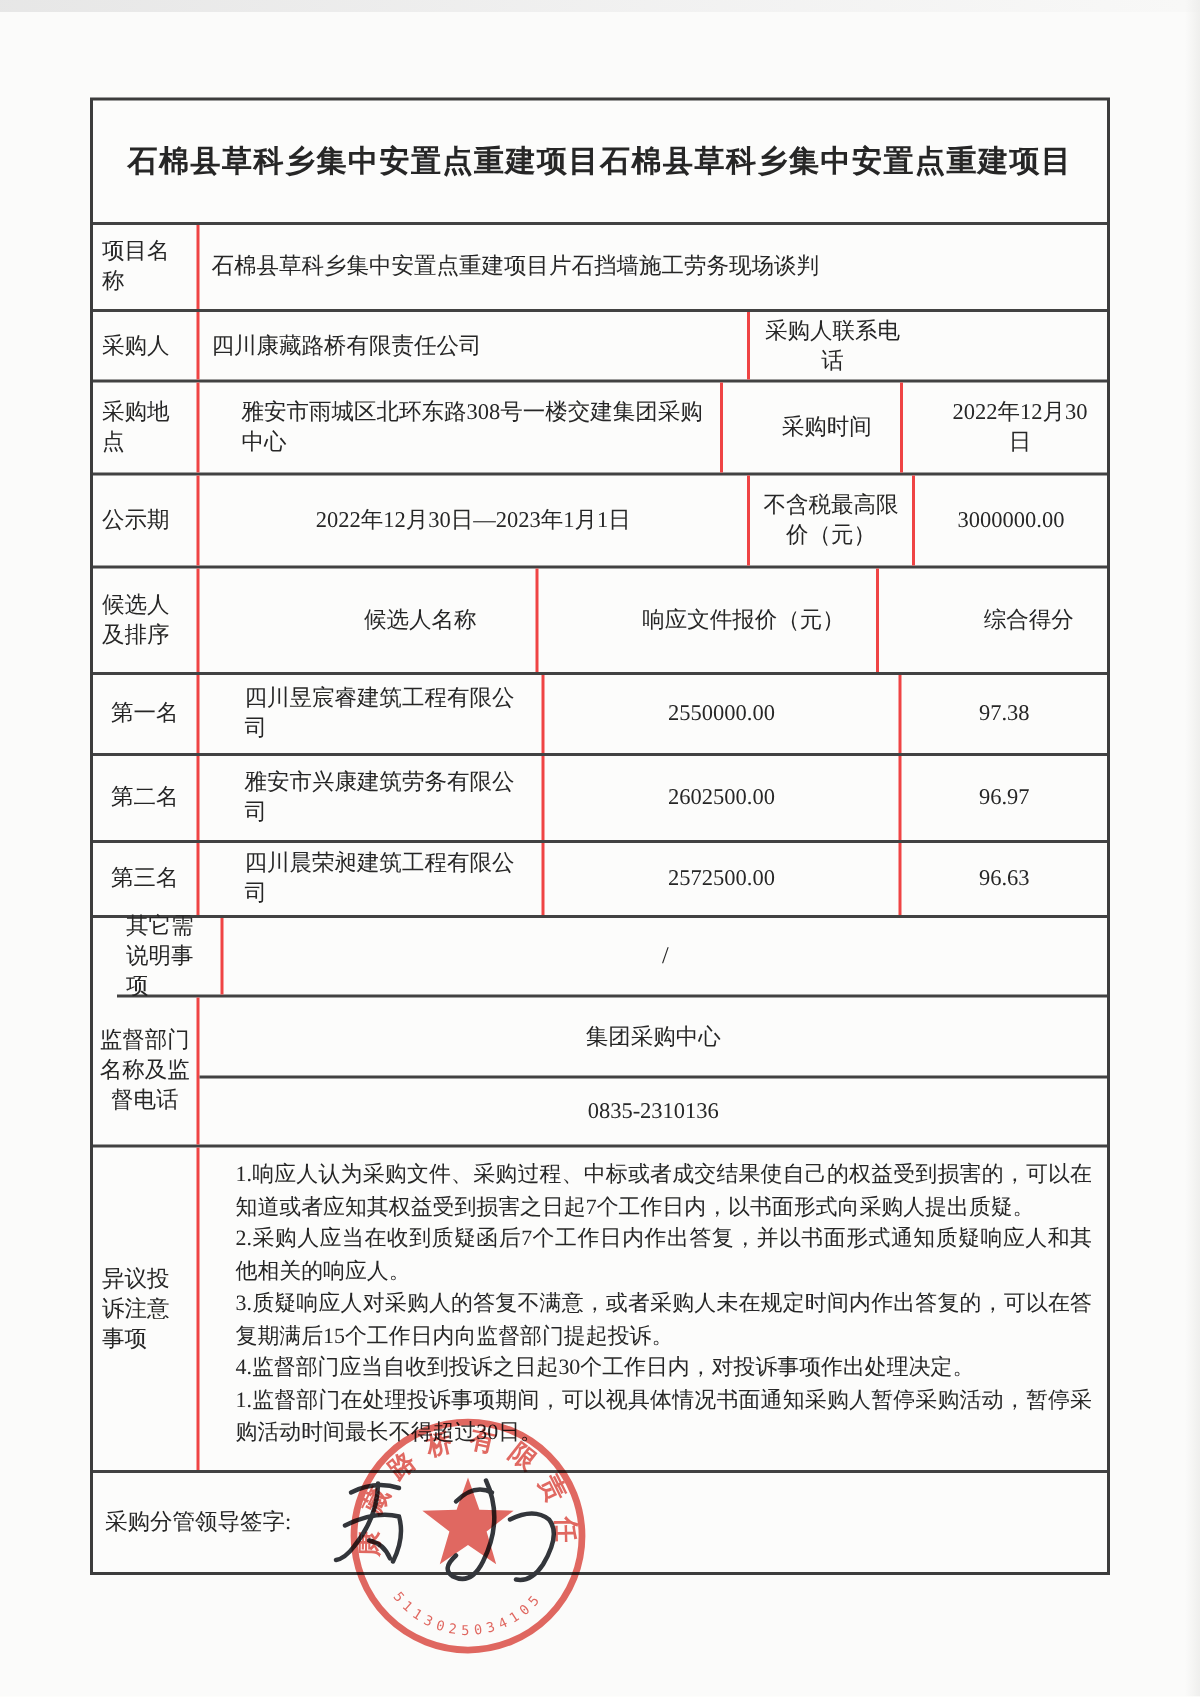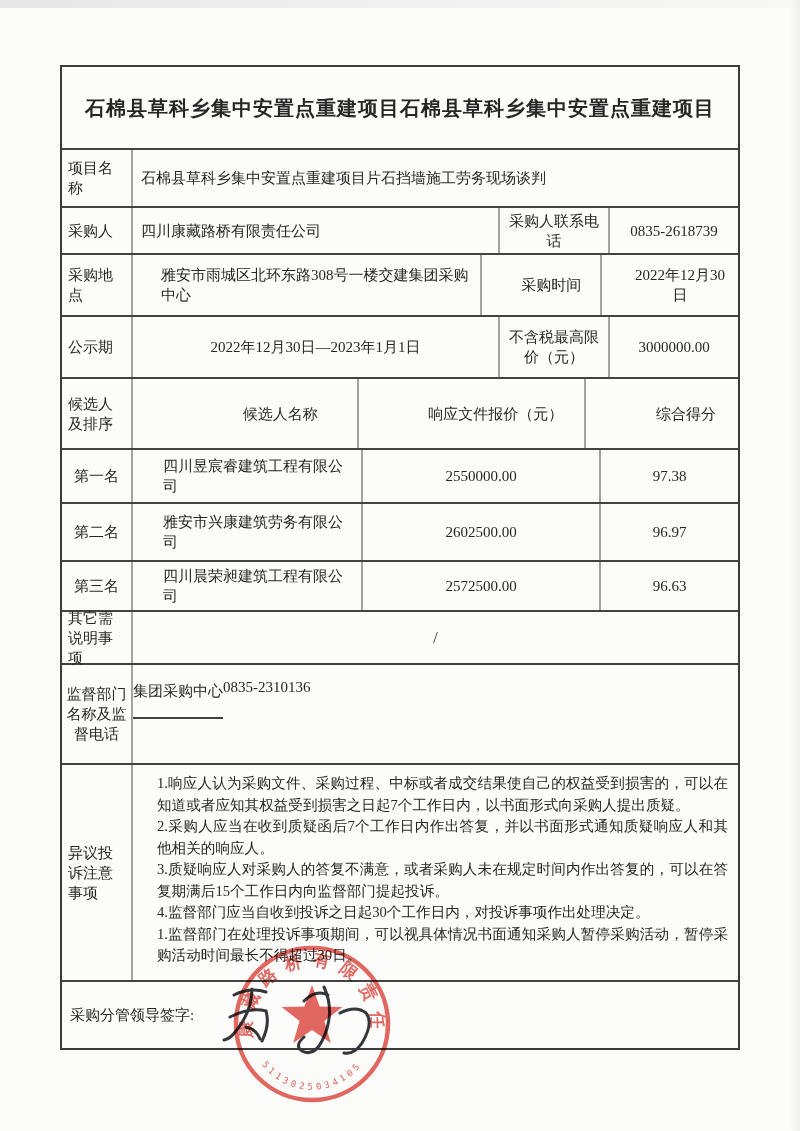--- a/index.html
+++ b/index.html
@@ -10,49 +10,49 @@
     color:#262626;
   }
   .scan-top{position:absolute;left:0;top:0;width:100%;height:8px;
     background:linear-gradient(90deg,#dedede 0%,#ededed 55%,#f7f7f6 100%);opacity:.7;}
   .scan-edge{position:absolute;right:0;top:0;width:10px;height:100%;
     background:linear-gradient(270deg,#ececea,rgba(255,255,255,0));opacity:.8;}
   .sheet{position:absolute;left:60px;top:65px;width:680px;height:985px;
     border:2px solid #3c3c3c;background:#fcfcfb;box-sizing:border-box;}
   .row{display:flex;border-bottom:2px solid #424242;box-sizing:border-box;}
   .row:last-child{border-bottom:none;}
-  .cell{box-sizing:border-box;border-right:2px solid #a3a3a3;display:flex;
+  .cell{box-sizing:border-box;border-right:2px solid #ef4444;display:flex;
     align-items:center;font-size:15px;line-height:20px;padding:2px 8px;}
   .cell:last-child{border-right:none;}
   .lbl{width:71px;flex:none;padding:2px 4px 2px 6px;}
   .lbl.ctr{justify-content:center;padding:2px 2px;}
   .ctr{justify-content:center;text-align:center;}
   .title-row{height:83px;}
   .title-cell{width:676px;flex-direction:row;justify-content:center;
     font-weight:bold;font-size:20px;line-height:28px;letter-spacing:1px;}
   .r-project{height:58px;}
   .r-purchaser{height:47px;}
   .r-location{height:62px;gap:20px;}
   .r-publicity{height:62px;}
   .r-candhead{height:71px;gap:48px;}
   .r-rank1{height:54px;}
   .r-rank2{height:58px;}
   .r-rank3{height:50px;}
-  .r-other{height:53px;}
+  .r-other{height:53px;margin-left:16px;}
   .r-superv{height:100px;}
   .r-complaints{height:217px;}
   .r-sign{height:66px;}
   .w-content{width:605px;}
   .w-infoval{width:367px;}
   .w-sublbl{width:110px;}
   .w-val{width:128px;}
   .w-name{width:230px;padding-left:30px;}
   .w-price{width:238px;}
   .w-score{width:137px;}
-  .stack{width:605px;display:flex;flex-direction:row;}
+  .stack{width:605px;display:flex;flex-direction:column;}
   .stack .sub{box-sizing:border-box;display:flex;align-items:center;justify-content:center;
     font-size:15px;}
   .stack .sub:first-child{height:54px;border-bottom:2px solid #424242;}
   .stack .sub:last-child{height:44px;}
   .complaint-text{width:605px;display:block;padding:8px 10px 6px 24px;}
   .complaint-text p{margin:0;font-size:14.6px;line-height:21.5px;text-align:justify;}
   .slash{font-size:16px;}
   .sign-cell{width:680px;font-size:15px;padding-left:8px;}
   .sigsvg{position:absolute;left:200px;top:965px;z-index:5;}
   .stampsvg{position:absolute;left:212px;top:924px;z-index:6;
@@ -75,21 +75,20 @@
 
   <div class="row r-project">
     <div class="cell lbl">项目名称</div>
     <div class="cell w-content">石棉县草科乡集中安置点重建项目片石挡墙施工劳务现场谈判</div>
   </div>
 
   <div class="row r-purchaser">
     <div class="cell lbl">采购人</div>
     <div class="cell w-infoval">四川康藏路桥有限责任公司</div>
     <div class="cell w-sublbl ctr">采购人联系电话</div>
-    <div class="cell w-val ctr">0835-2618739</div>
   </div>
 
   <div class="row r-location">
     <div class="cell lbl">采购地点</div>
     <div class="cell w-infoval">雅安市雨城区北环东路308号一楼交建集团采购中心</div>
     <div class="cell w-sublbl ctr">采购时间</div>
     <div class="cell w-val ctr">2022年12月30日</div>
   </div>
 
   <div class="row r-publicity">

